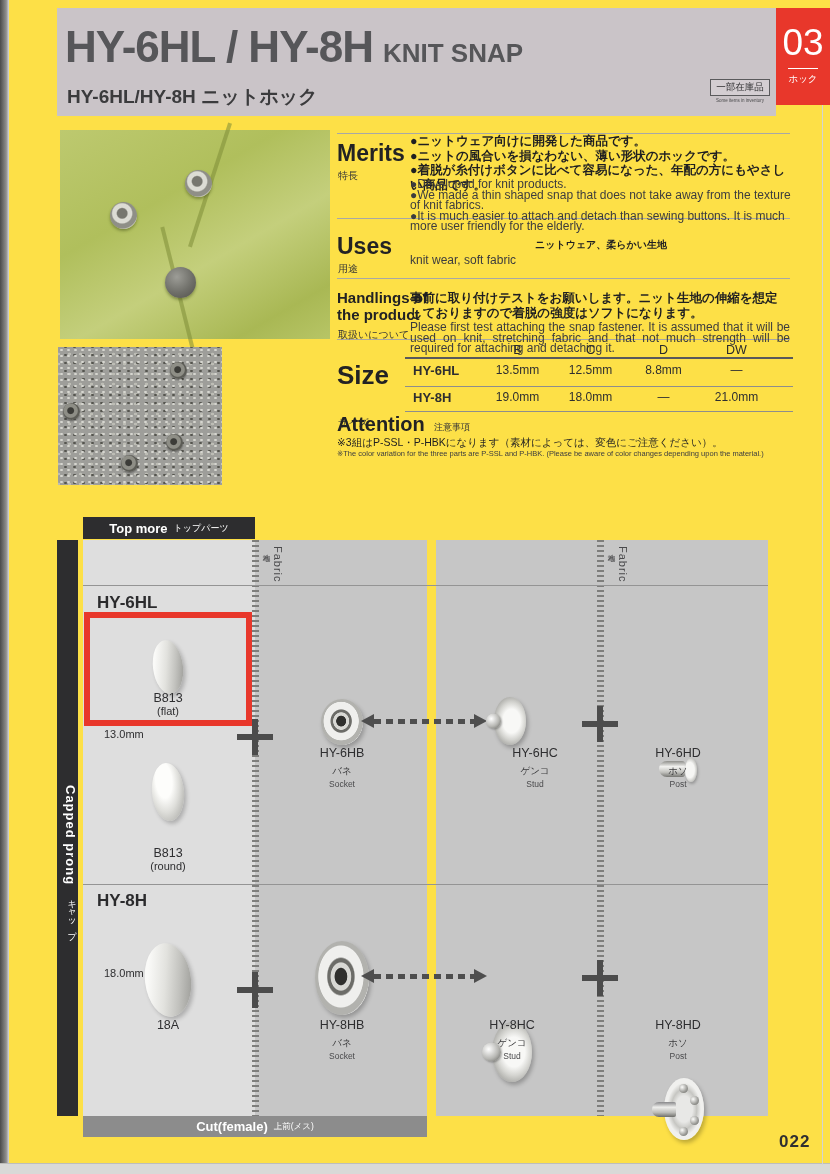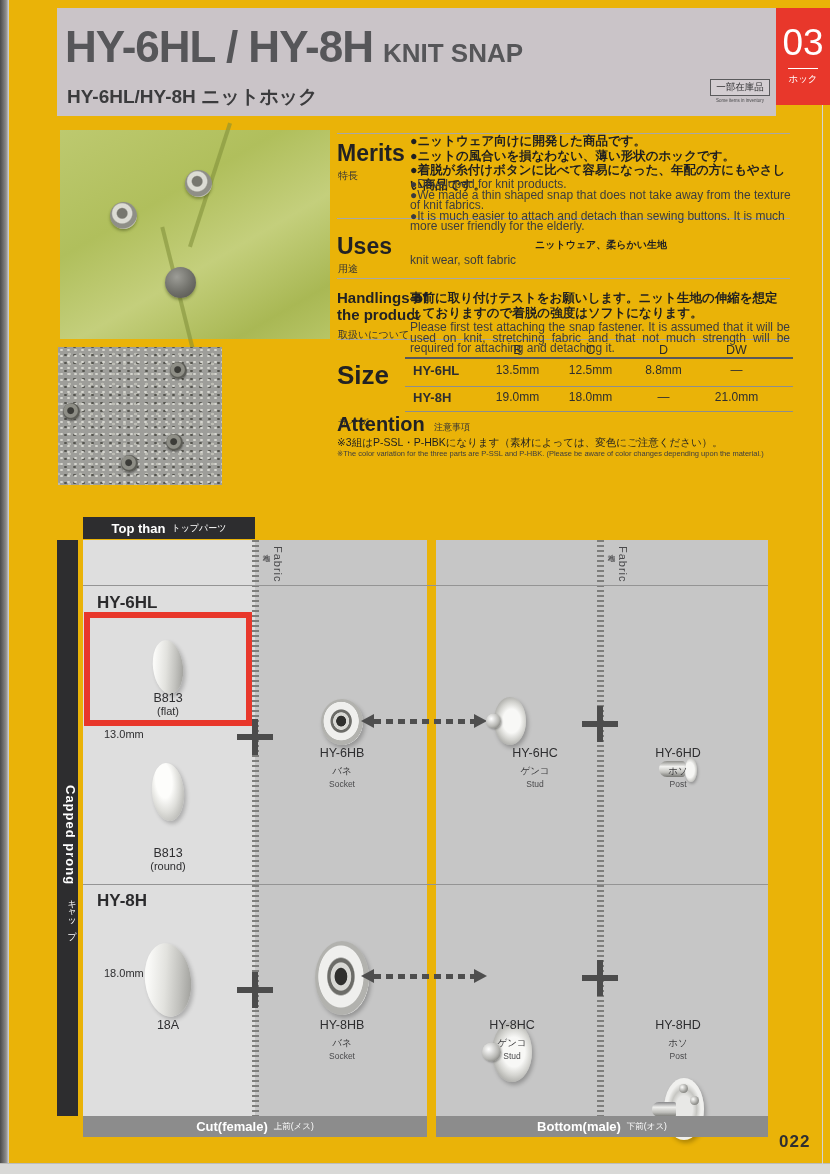--- a/index.html
+++ b/index.html
@@ -1,16 +1,16 @@
 <!DOCTYPE html>
 <html><head>
 <meta charset="utf-8">
 <style>
   html,body{margin:0;padding:0;background:#fff;}
-  #page{position:relative;width:830px;height:1174px;background:#eab308;overflow:hidden;
+  #page{position:relative;width:830px;height:1174px;background:#fde047;overflow:hidden;
         font-family:"Liberation Sans","DejaVu Sans",sans-serif;color:#2e2e30;}
   .abs{position:absolute;}
   
   #left-edge{left:0;top:0;width:9px;height:1174px;background:linear-gradient(to right,#4a4a4a,#8f8f8f 70%,#d9d9d9);}
   #bottom-edge{left:0;top:1163px;width:830px;height:11px;background:#d9d9d7;border-top:1px solid #bdbdbb;}
   #right-edge{left:822px;top:60px;width:1px;height:1105px;background:#d4d4d2;}
 
   
   #header-band{left:57px;top:8px;width:719px;height:108px;background:#cac4c8;}
   #page-title{left:65px;top:22px;font-size:44px;font-weight:bold;color:#565659;letter-spacing:-1px;white-space:nowrap;}
@@ -236,21 +236,21 @@
     <span>21.0mm</span>
   </div>
   <div class="t-rule" style="top:411px;"></div>
 
   <div class="sec-head-en" style="top:413px;font-size:20px;">Attention</div>
   <div class="sec-head-jp" style="left:434px;top:421px;font-size:9px;">注意事項</div>
   <div class="abs" id="attention-jp">※3組はP-SSL・P-HBKになります（素材によっては、変色にご注意ください）。</div>
   <div class="abs" id="attention-en">※The color variation for the three parts are P-SSL and P-HBK. (Please be aware of color changes depending upon the material.)</div>
 
   <div class="dbar" id="bar-top">
-    <span class="en">Top than</span>
+    <span class="en">Top more</span>
     <span class="jp">トップパーツ</span>
   </div>
   <div class="abs" id="side-bar">
     <span class="en">Capped prong</span>
     <span class="jp">キャップ</span>
   </div>
   <div class="abs" id="panel-top"></div>
   <div class="abs" id="panel-a"></div>
   <div class="abs" id="panel-b"></div>
   <div class="fabric-line" id="fabric1"></div>
@@ -340,19 +340,15 @@
   <div class="part-label" style="left:613px;top:1018px;">
     <span class="code">HY-8HD</span>
     <span class="jp">ホソ</span>
     <span class="en">Post</span>
   </div>
 
   <div class="foot-bar" id="foot-cut">
     <span class="en">Cut(female)</span>
     <span class="jp">上前(メス)</span>
   </div>
-  <div class="foot-bar" id="foot-bottom">
-    <span class="en">Bottom(male)</span>
-    <span class="jp">下前(オス)</span>
-  </div>
 
   <div class="abs" id="page-num">022</div>
 </div>
 
 </body></html>

